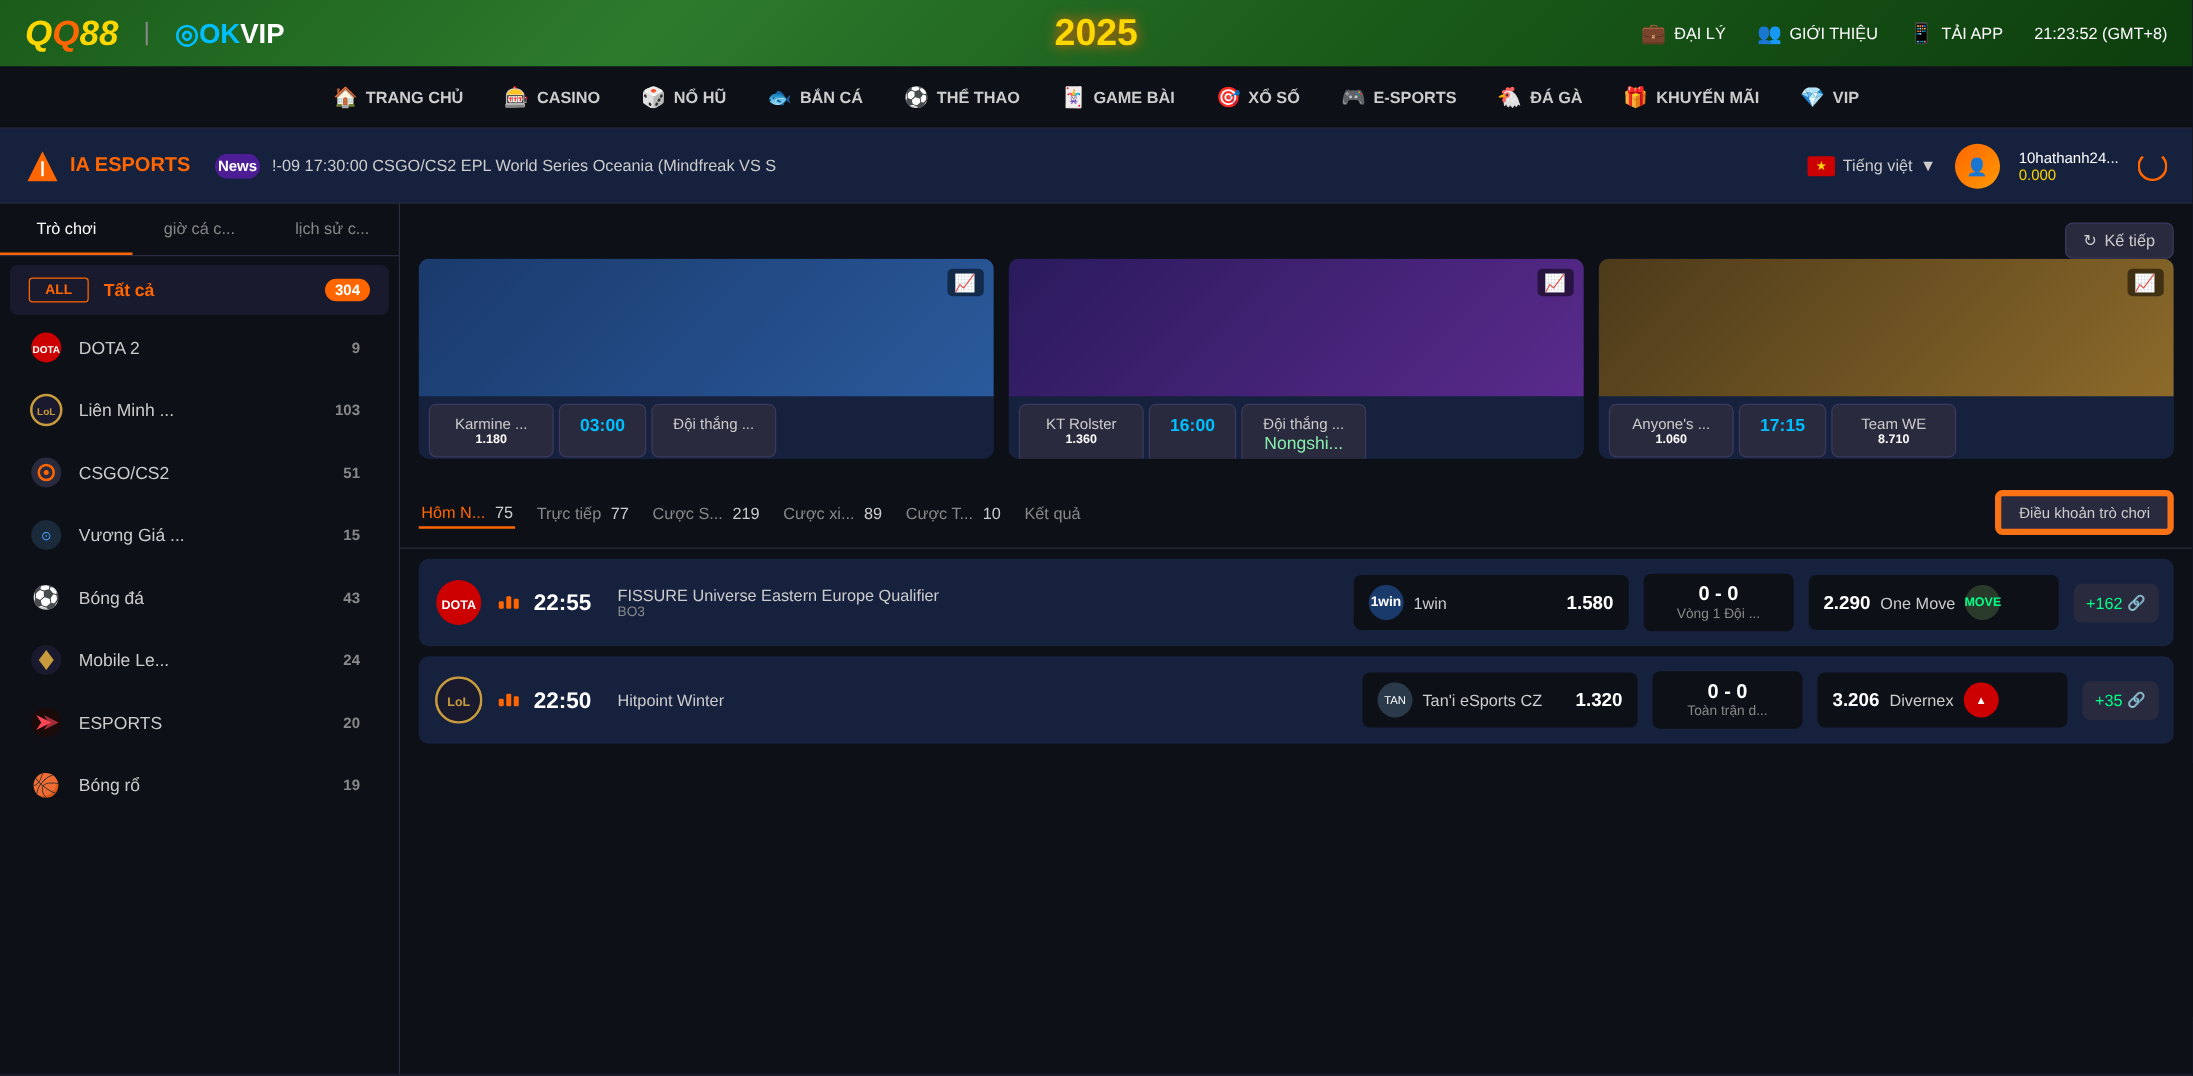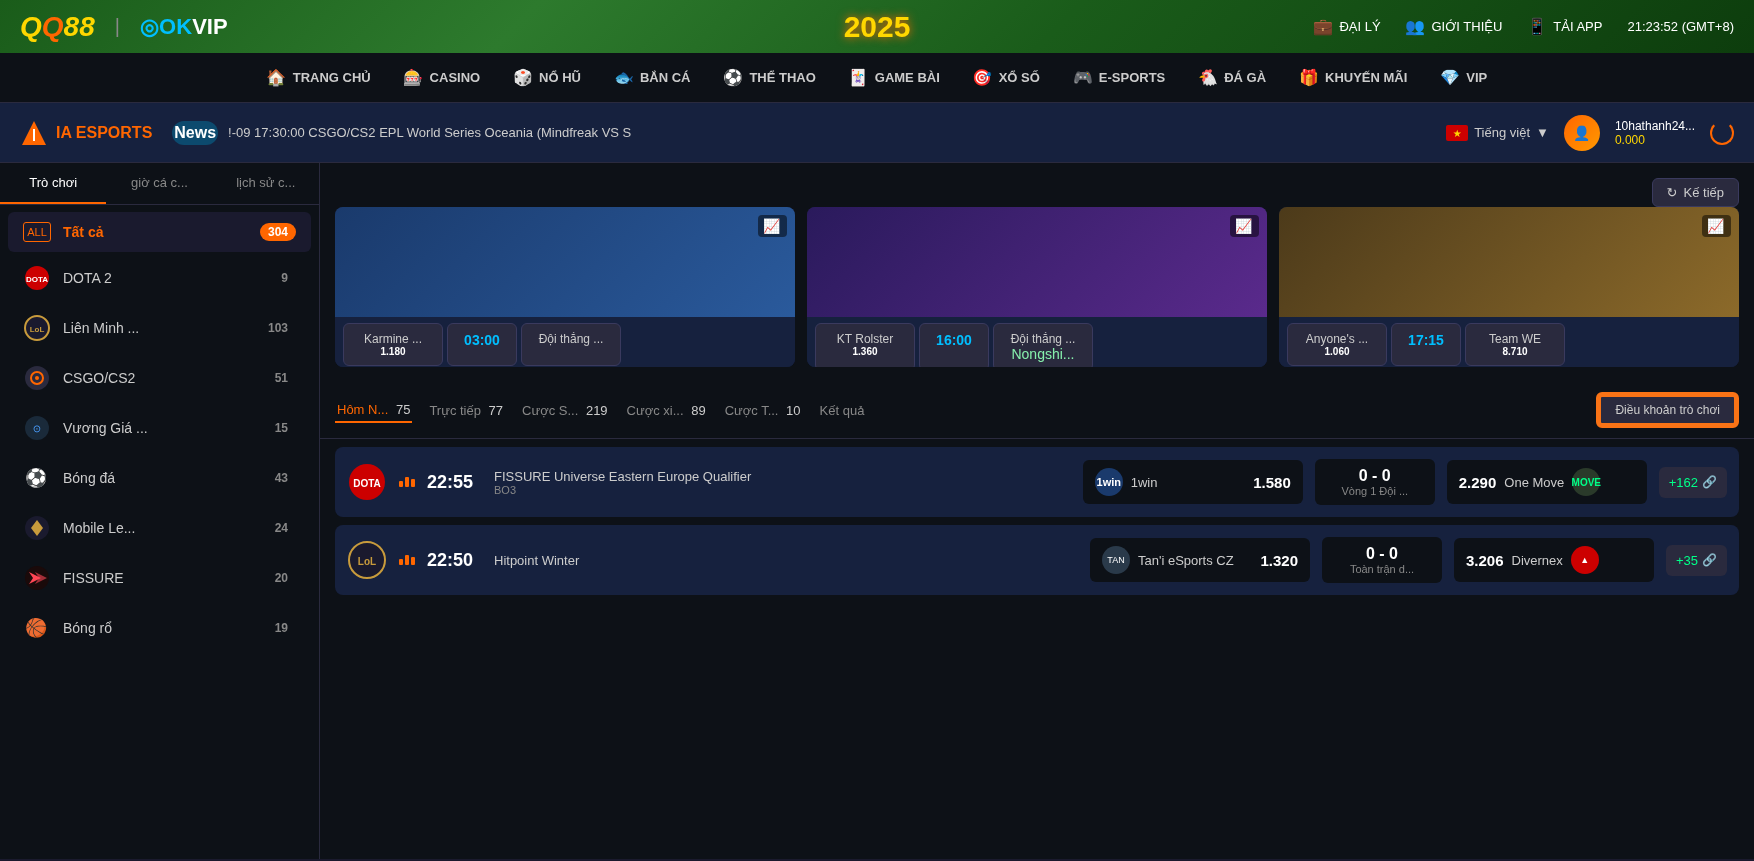--- a/index.html
+++ b/index.html
@@ -57,21 +57,21 @@
       background: #16213e;
       height: 60px;
       display: flex;
       align-items: center;
       padding: 0 20px;
       gap: 20px;
       border-bottom: 1px solid #2a2a3e;
     }
     .ia-esports-logo { display: flex; align-items: center; gap: 8px; font-size: 16px; font-weight: bold; color: #ff6600; }
     .news-ticker-area { flex: 1; display: flex; align-items: center; gap: 10px; overflow: hidden; }
-    .news-badge { background: #0c4a6e; color: #fff; padding: 3px 2px; border-radius: 12px; font-size: 16px; font-weight: bold; white-space: nowrap; }
+    .news-badge { background: #4c1d95; color: #fff; padding: 3px 2px; border-radius: 12px; font-size: 12px; font-weight: bold; white-space: nowrap; }
     .news-text { color: #ccc; font-size: 13px; overflow: hidden; white-space: nowrap; text-overflow: ellipsis; }
     .header-right { display: flex; align-items: center; gap: 15px; }
     .lang-selector { display: flex; align-items: center; gap: 6px; cursor: pointer; color: #ccc; font-size: 13px; }
     .flag-icon { width: 22px; height: 16px; background: #cc0000; border-radius: 2px; display: inline-block; position: relative; }
     .flag-icon::after { content: '★'; position: absolute; top: 50%; left: 50%; transform: translate(-50%, -50%); color: #ffd700; font-size: 10px; }
     .user-avatar { width: 36px; height: 36px; border-radius: 50%; background: linear-gradient(135deg, #ff6600, #ff9900); display: flex; align-items: center; justify-content: center; font-size: 14px; }
     .user-info { font-size: 12px; color: #ccc; }
     .user-name { color: #fff; }
     .user-balance { color: #ffd700; }
     .loading-circle { width: 24px; height: 24px; border: 2px solid #ff6600; border-radius: 50%; border-top-color: transparent; }
@@ -242,21 +242,21 @@
   <div class="sidebar">
     <div class="sidebar-tabs">
       <div class="sidebar-tab active">Trò chơi</div>
       <div class="sidebar-tab">giờ cá c...</div>
       <div class="sidebar-tab">lịch sử c...</div>
     </div>
     <div class="sidebar-items">
 
       <div class="sidebar-item active">
         <div class="sidebar-item-left">
-          <div class="sidebar-item-icon" style="font-size:11px;font-weight:normal;color:#ff6600;border:1px solid #ff6600;border-radius:3px;width:28px;height:20px;display:flex;align-items:center;justify-content:center;">ALL</div>
+          <div class="sidebar-item-icon" style="font-size:11px;font-weight:bold;color:#ff6600;border:1px solid #ff6600;border-radius:3px;width:48px;height:20px;display:flex;align-items:center;justify-content:center;">ALL</div>
           <span class="sidebar-item-label all">Tất cả</span>
         </div>
         <span class="sidebar-count">304</span>
       </div>
 
       <div class="sidebar-item">
         <div class="sidebar-item-left">
           <div class="sidebar-item-icon dota-icon">
             <svg width="28" height="28" viewBox="0 0 28 28">
               <circle cx="14" cy="14" r="12" fill="#cc0000"></circle>
@@ -331,21 +331,21 @@
 
       <div class="sidebar-item">
         <div class="sidebar-item-left">
           <div class="sidebar-item-icon">
             <svg width="28" height="28" viewBox="0 0 28 28">
               <circle cx="14" cy="14" r="12" fill="#1a0a0a"></circle>
               <path d="M6 8 L18 14 L6 20 L10 14 Z" fill="#ff4655"></path>
               <path d="M12 8 L24 14 L12 20 L16 14 Z" fill="#ff4655" opacity="0.6"></path>
             </svg>
           </div>
-          <span class="sidebar-item-label">FISSURE</span>
+          <span class="sidebar-item-label">ESPORTS</span>
         </div>
         <span class="sidebar-count plain">20</span>
       </div>
 
       <div class="sidebar-item">
         <div class="sidebar-item-left">
           <div class="sidebar-item-icon">🏀</div>
           <span class="sidebar-item-label">Bóng rổ</span>
         </div>
         <span class="sidebar-count plain">19</span>

